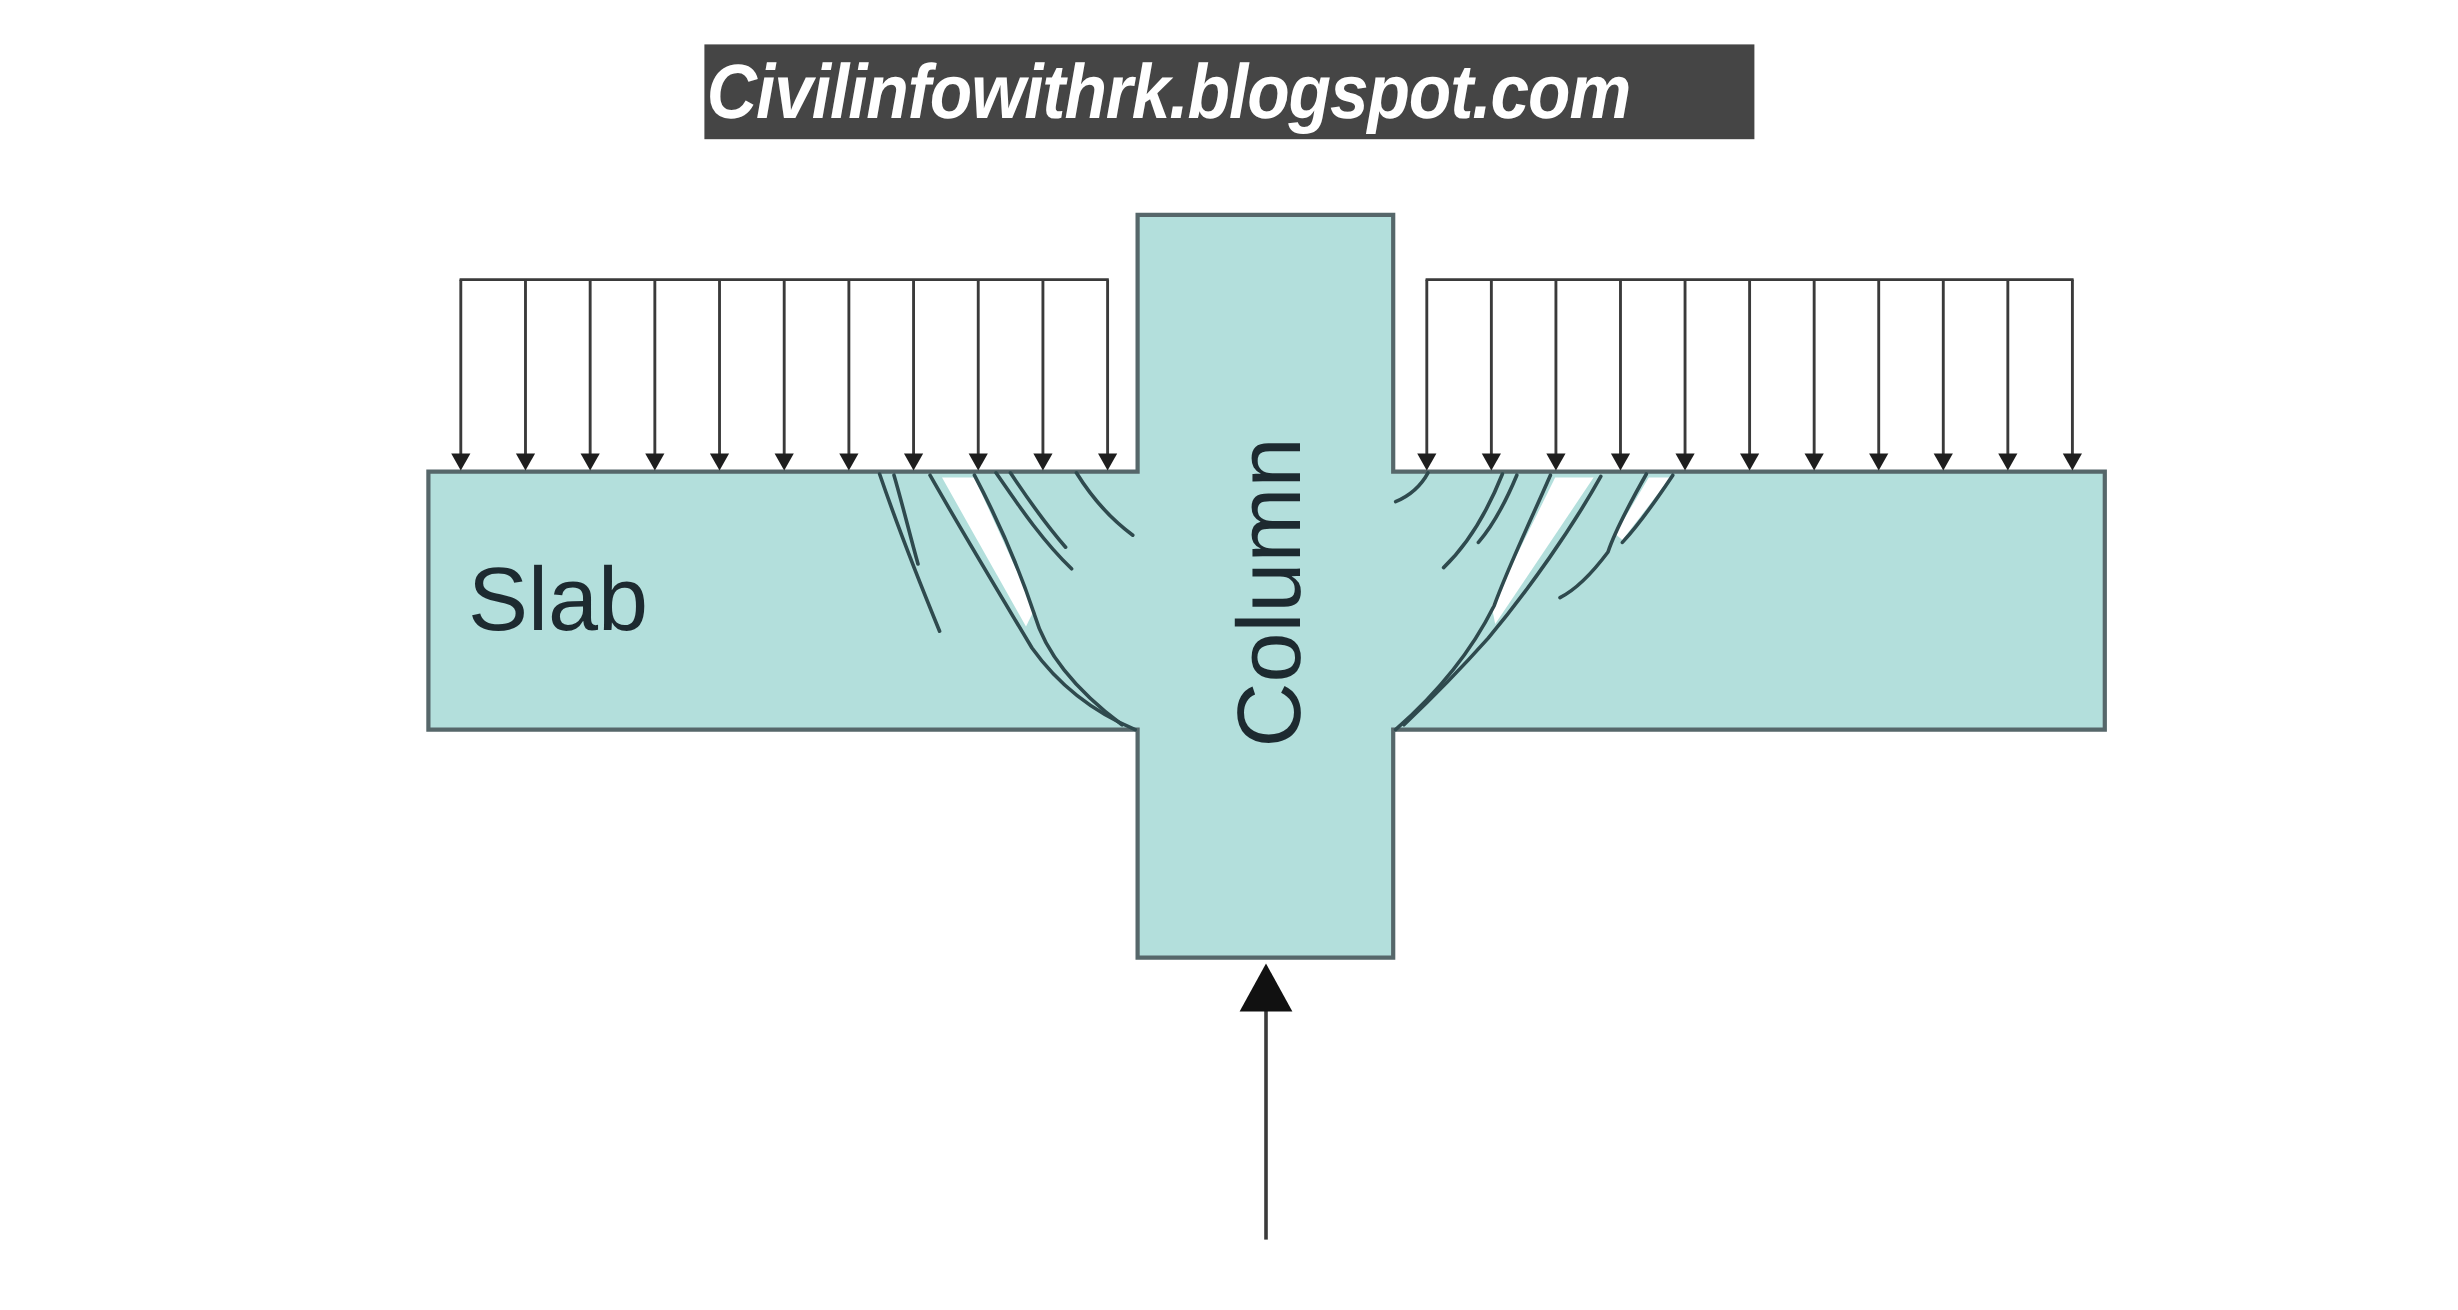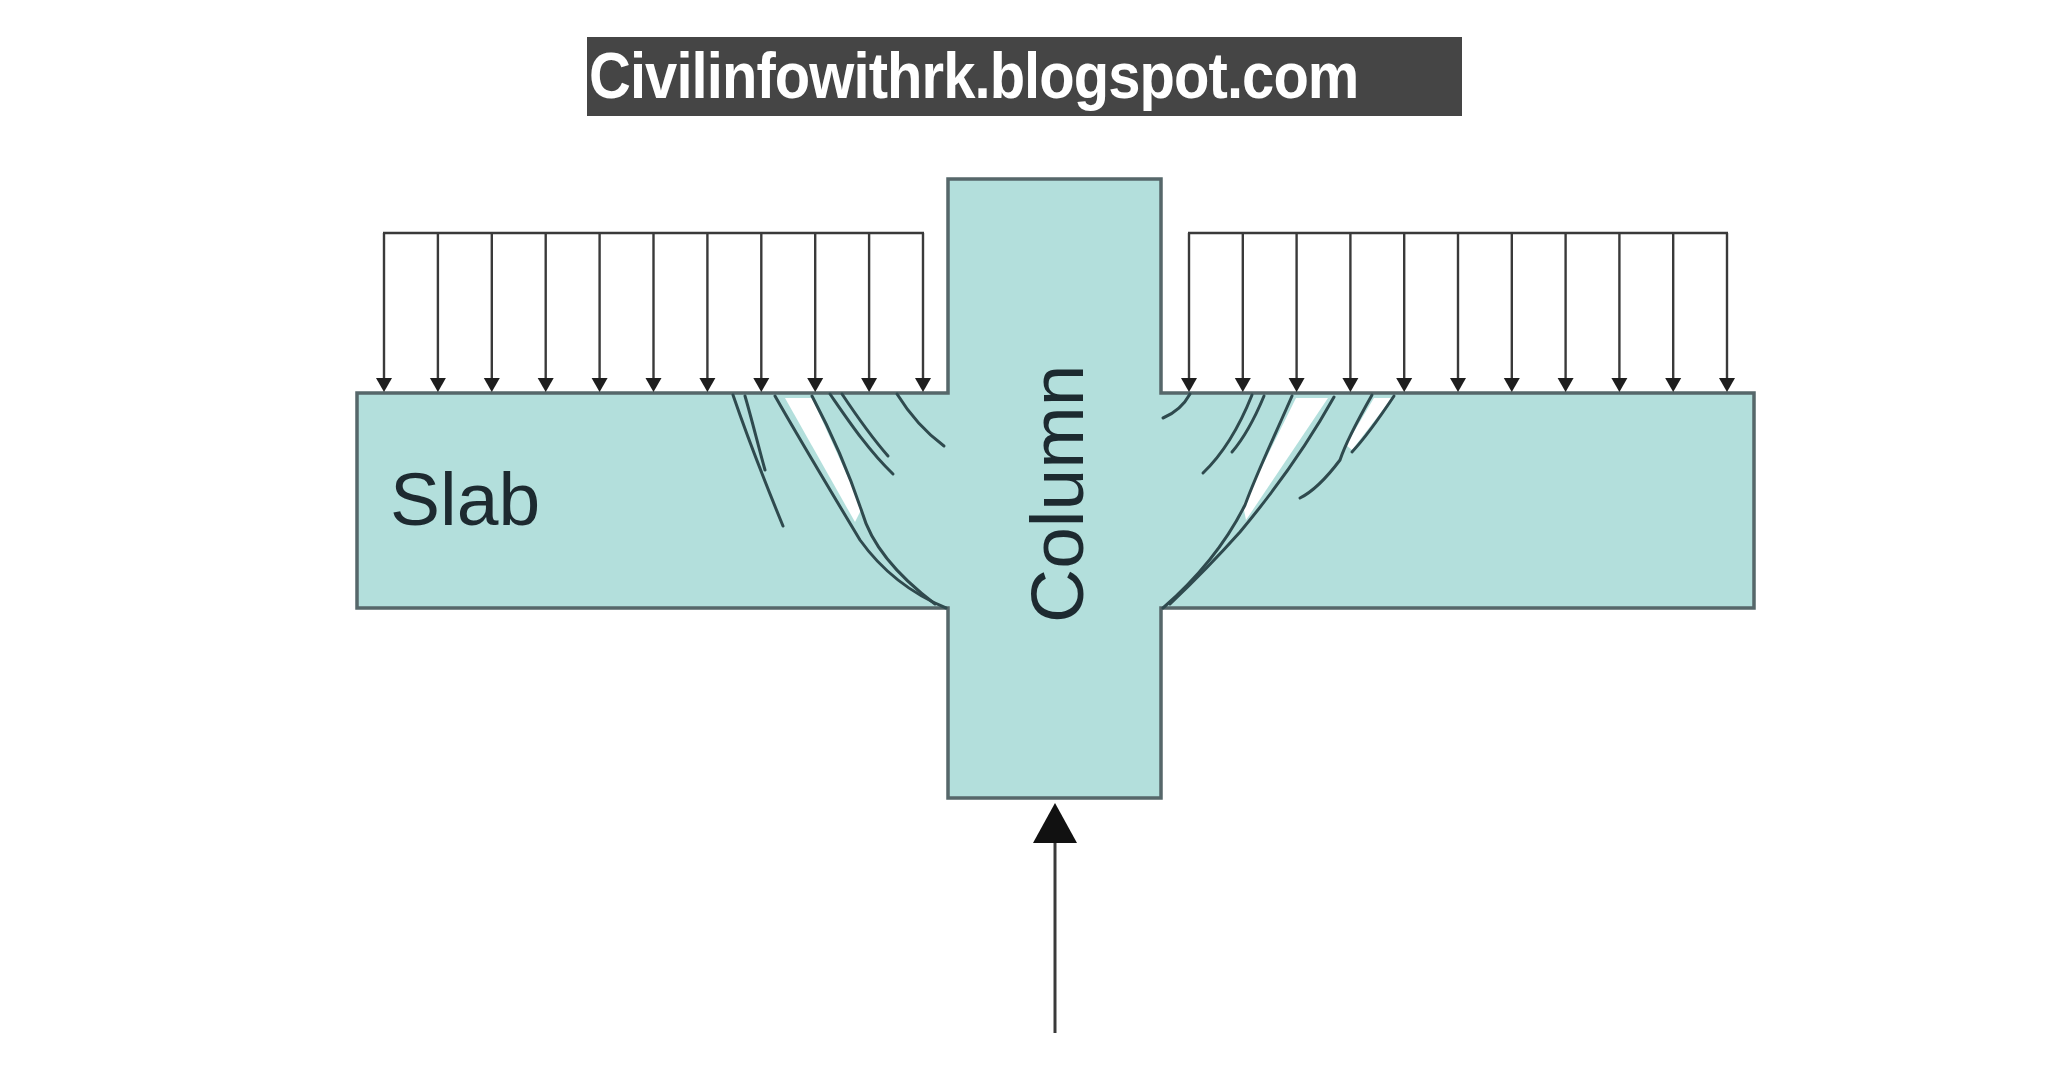--- a/index.html
+++ b/index.html
@@ -1,19 +1,19 @@
 <!DOCTYPE html>
 <html><head>
 <meta charset="utf-8">
 <style>
   html, body { margin: 0; padding: 0; background: #ffffff; }
   body { width: 2048px; height: 1092px; position: relative; overflow: hidden; }
   .banner {
     position: absolute; left: 587px; top: 37px; width: 875px; height: 79px;
-    background: #454545; overflow: hidden;
+    background: #454545; overflow: hidden; font-style: italic;
   }
   .banner-text {
     position: absolute; left: 2px; top: 0px; height: 79px; line-height: 79px;
     font-family: "Liberation Sans", sans-serif; font-weight: bold; font-size: 64px;
     color: #ffffff; white-space: nowrap; letter-spacing: -1px;
     transform-origin: 0 50%; transform: scaleX(0.905);
   }
   svg.diagram { position: absolute; left: 0; top: 0; }
   .lbl { font-family: "Liberation Sans", sans-serif; fill: #1d2a30; }
 </style>

